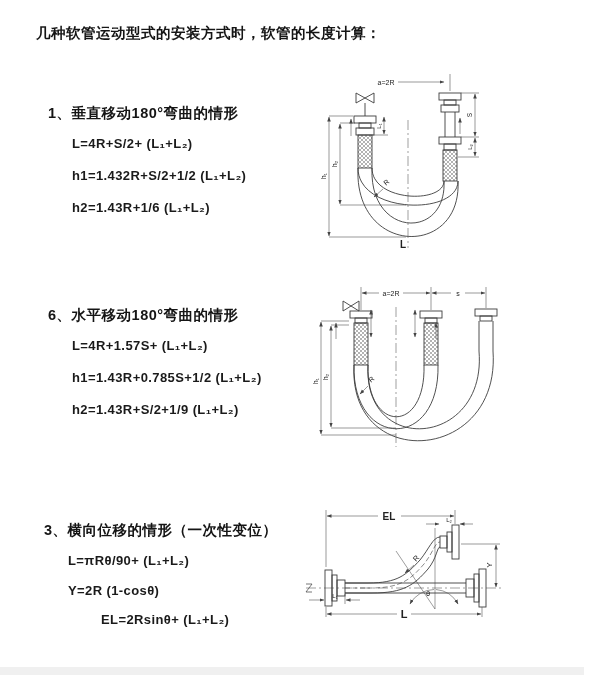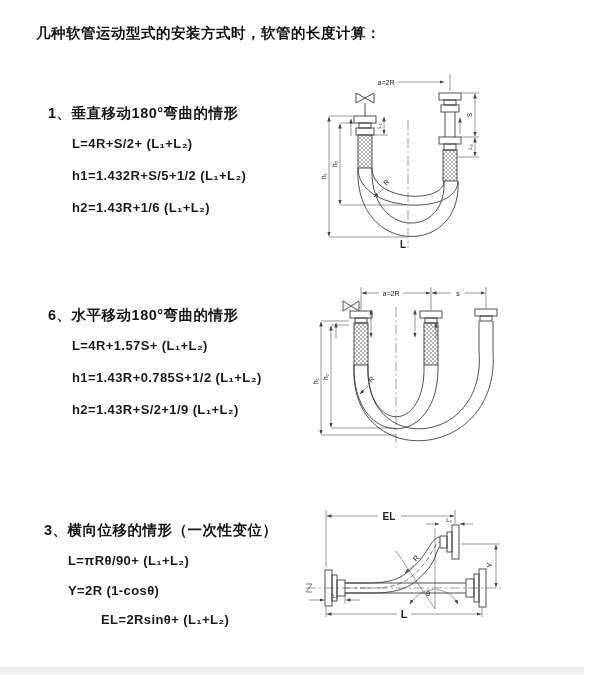--- a/index.html
+++ b/index.html
@@ -25,21 +25,21 @@
 </style>
 </head>
 <body>
 
 <div class="page">
 
   <div class="doc-title">几种软管运动型式的安装方式时，软管的长度计算：</div>
 
   <div class="sec-heading" style="left:48px;top:104px;">1、垂直移动180°弯曲的情形</div>
   <div class="formula" style="left:72px;top:136px;">L=4R+S/2+ (L₁+L₂)</div>
-  <div class="formula" style="left:72px;top:168px;">h1=1.432R+S/5+1/2 (L₁+L₂)</div>
+  <div class="formula" style="left:72px;top:168px;">h1=1.432R+S/2+1/2 (L₁+L₂)</div>
   <div class="formula" style="left:72px;top:200px;">h2=1.43R+1/6 (L₁+L₂)</div>
 
   <div class="sec-heading" style="left:48px;top:306px;">6、水平移动180°弯曲的情形</div>
   <div class="formula" style="left:72px;top:338px;text-align:center;">L=4R+1.57S+ (L₁+L₂)</div>
   <div class="formula" style="left:72px;top:370px;">h1=1.43R+0.785S+1/2 (L₁+L₂)</div>
   <div class="formula" style="left:72px;top:402px;">h2=1.43R+S/2+1/9 (L₁+L₂)</div>
 
   <div class="sec-heading" style="left:44px;top:521px;">3、横向位移的情形（一次性变位）</div>
   <div class="formula" style="left:68px;top:553px;">L=πRθ/90+ (L₁+L₂)</div>
   <div class="formula" style="left:68px;top:583px;">Y=2R (1-cosθ)</div>

